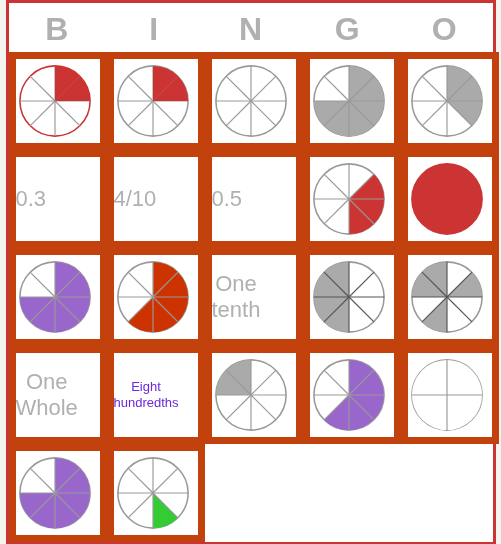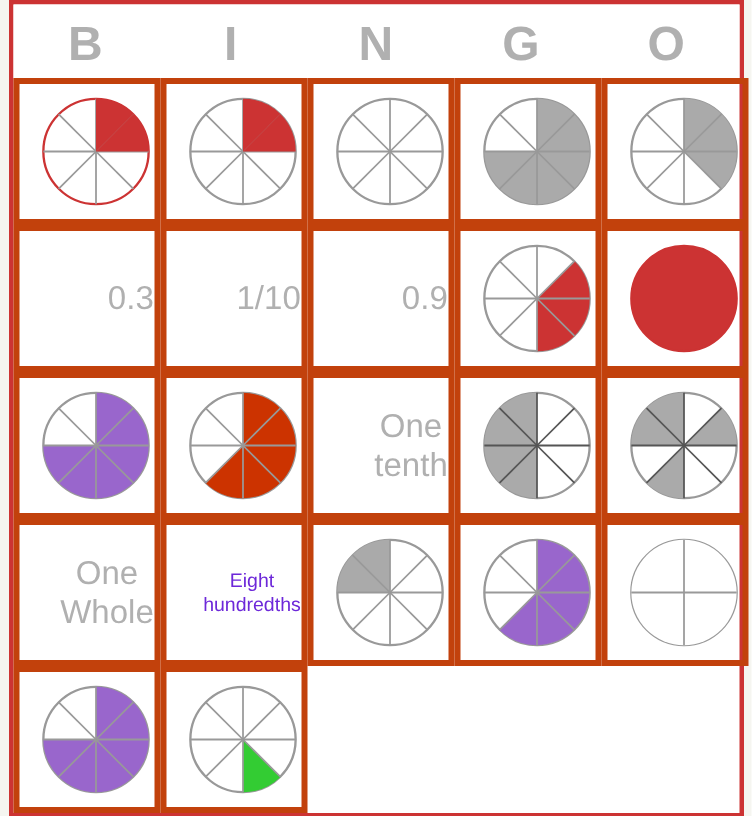--- a/index.html
+++ b/index.html
@@ -26,26 +26,26 @@
       font-size: 32px;
       font-weight: bold;
       color: #b0b0b0;
       padding: 8px 0 4px;
     }
     .bingo-grid {
       display: grid;
       grid-template-columns: repeat(5, 1fr);
     }
     .cell {
-      border: 4px solid #c2410c;
+      border: 7px solid #c2410c;
       width: 98px;
       height: 98px;
       display: flex;
       align-items: center;
-      justify-content: flex-end;
+      justify-content: flex-start;
       position: relative;
       overflow: hidden;
     }
     .cell-text {
       font-size: 22px;
       color: #b0b0b0;
       font-weight: normal;
       text-align: center;
       line-height: 1.2;
     }
@@ -148,24 +148,24 @@
         <line x1="50" y1="50" x2="18" y2="82" stroke="#999" stroke-width="1.5"></line>
         <line x1="50" y1="50" x2="5" y2="50" stroke="#999" stroke-width="1.5"></line>
         <line x1="50" y1="50" x2="18" y2="18" stroke="#999" stroke-width="1.5"></line>
       </svg>
     </div>
 
     <div class="cell">
       <span class="cell-text">0.3</span>
     </div>
     <div class="cell">
-      <span class="cell-text">1/10</span>
-    </div>
-    <div class="cell">
-      <span class="cell-text">0.9</span>
+      <span class="cell-text">4/10</span>
+    </div>
+    <div class="cell">
+      <span class="cell-text">0.5</span>
     </div>
 
     <div class="cell">
       <svg class="pie" viewBox="0 0 100 100">
         <circle cx="50" cy="50" r="45" fill="white" stroke="#999" stroke-width="2"></circle>
         <path d="M50,50 L82,18 A45,45 0 0,1 95,50 Z" fill="#cc3333"></path>
         <path d="M50,50 L95,50 A45,45 0 0,1 82,82 Z" fill="#cc3333"></path>
         <path d="M50,50 L82,82 A45,45 0 0,1 50,95 Z" fill="#cc3333"></path>
         <line x1="50" y1="50" x2="50" y2="5" stroke="#999" stroke-width="1.5"></line>
         <line x1="50" y1="50" x2="82" y2="18" stroke="#999" stroke-width="1.5"></line>

